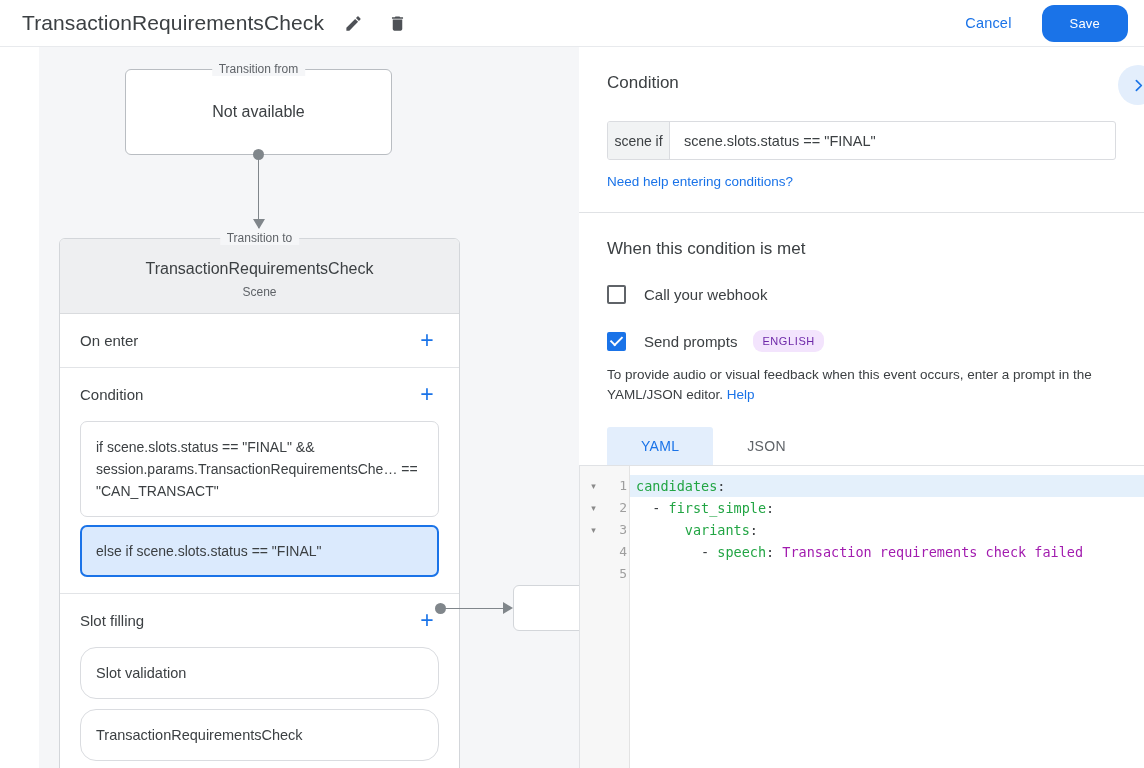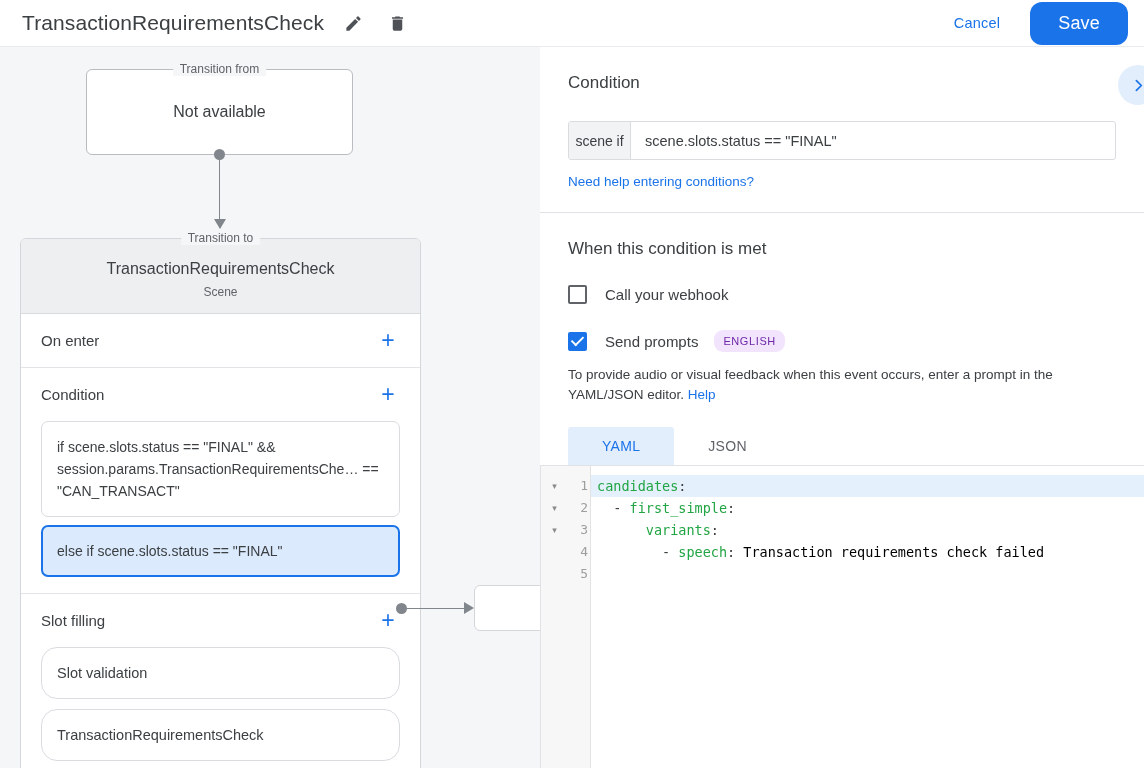--- a/index.html
+++ b/index.html
@@ -33,28 +33,28 @@
   }
   .header-icon svg { fill: #4e5156; }
   .header-spacer { flex: 1; }
   .btn-cancel {
     color: #1a73e8; font-size: 14.5px; font-weight: 500;
     background: none; border: none; cursor: pointer;
     padding: 9px 16px; border-radius: 4px; letter-spacing: 0.2px;
     font-family: inherit;
   }
   .btn-save {
-    background: #1a73e8; color: #fff; font-size: 18px; font-weight: 500;
+    background: #1a73e8; color: #fff; font-size: 13px; font-weight: 500;
     border: none; cursor: pointer; border-radius: 12px;
     padding: 11px 28px; margin-left: 14px; letter-spacing: 0.2px;
     font-family: inherit;
   }
 
   
-  .body { flex: 1; display: flex; min-height: 0; position: relative; }
+  .body { flex: 1; display: flex; min-height: 0; position: relative; margin-left: 39px; }
 
   
   .canvas {
     width: 540px; min-width: 540px; position: relative;
     background: #f5f6f8; overflow: hidden;
   }
 
   .node-from {
     position: absolute; left: 86px; top: 22px; width: 267px; height: 86px;
     border: 1px solid #b9bdc2; border-radius: 6px; background: #ffffff;
@@ -225,21 +225,21 @@
   }
   .code {
     flex: 1; padding-top: 9px; overflow: hidden;
     font-family: "DejaVu Sans Mono", monospace; font-size: 13.5px;
     white-space: pre; min-width: 0;
   }
   .code .ln { height: 22px; line-height: 22px; padding-left: 6px; }
   .code .ln.hl { background: #e4f0fb; }
   .tok-key { color: #22a544; }
   .tok-punc { color: #3c4043; }
-  .tok-txt { color: #000000; text-align: right; }
+  .tok-txt { color: #a21caf; text-align: right; }
 </style>
 </head>
 <body>
 
 <div class="app">
 
   <div class="header">
     <div class="header-title">TransactionRequirementsCheck</div>
 
     <div class="header-icon">

